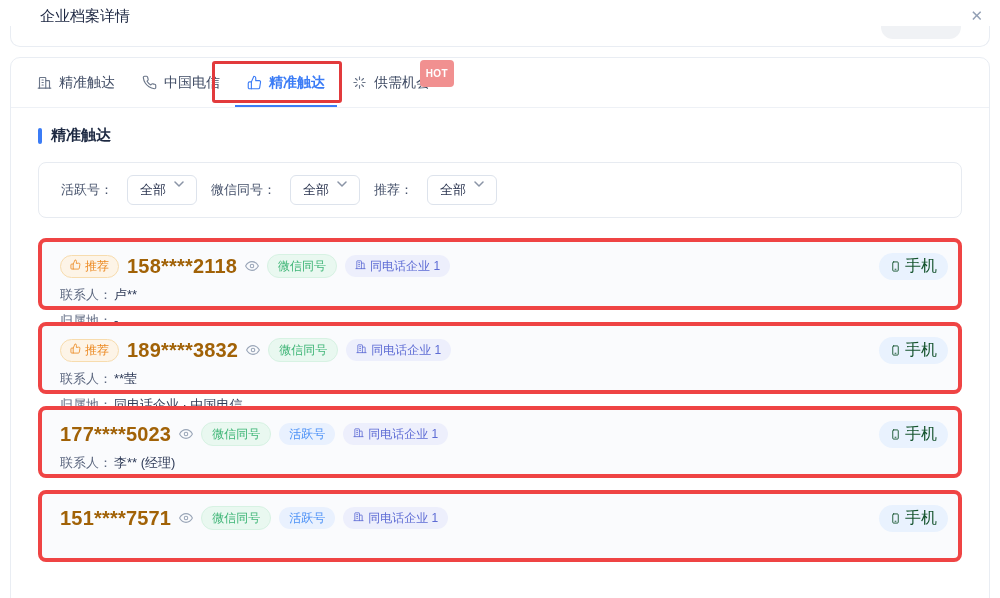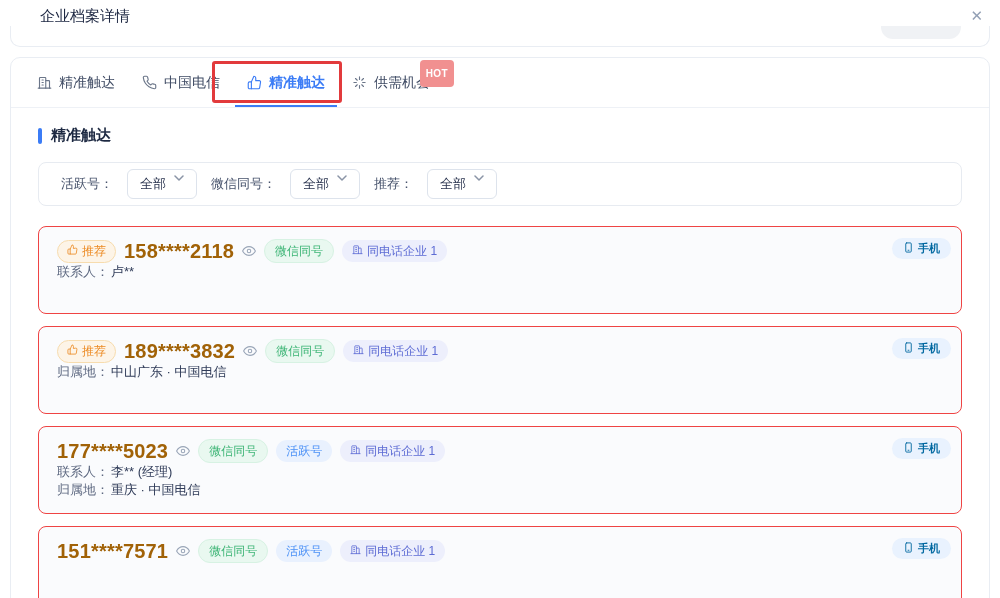--- a/index.html
+++ b/index.html
@@ -36,40 +36,40 @@
   .tab.active .ticon{color:var(--accent);}
   .tab-underline{position:absolute;left:-12px;right:-12px;bottom:0;height:2px;background:var(--accent);}
   .annotation-box{position:absolute;left:-35px;right:-17px;top:3px;height:42px;
     border:3px solid var(--annotation-red);border-radius:3px;pointer-events:none;z-index:6;}
   .hot-badge{position:absolute;top:2px;right:-24px;background:var(--hot-badge);color:#fff;
     font-size:10px;font-weight:700;padding:8px 6px;border-radius:4px;letter-spacing:.4px;}
   .content{padding:0 27px;}
   .section-head{margin-top:18px;display:flex;align-items:center;gap:9px;}
   .section-bar{width:4px;height:16px;border-radius:2px;background:var(--accent);}
   .section-title{font-size:15px;font-weight:700;color:#1d2942;}
-  .filterbox{margin-top:17px;border:1px solid #e7ebf1;border-radius:8px;height:44px;
+  .filterbox{margin-top:17px;border:1px solid #e7ebf1;border-radius:8px;height:56px;
     display:flex;align-items:center;padding:0 22px;gap:14px;}
   .flabel{font-size:13px;color:#46526b;}
   .fselect{display:flex;align-items:flex-start;gap:8px;border:1px solid #dde3ec;border-radius:6px;
     padding:5px 12px;font-size:13px;color:#2b3550;background:#fff;cursor:pointer;}
   .fselect .chev{display:flex;align-items:center;color:#8a94a6;}
   .cards{margin-top:20px;display:flex;flex-direction:column;gap:12px;}
-  .card{position:relative;height:88px;background:#fafbfd;border:1px solid #ef4444;border-radius:8px;padding:12px 18px;}
+  .card{position:relative;height:72px;background:#fafbfd;border:4px solid #ef4444;border-radius:8px;padding:12px 18px;}
   .row1{display:flex;align-items:center;gap:8px;}
   .rec-badge{display:inline-flex;align-items:center;gap:4px;font-size:12px;color:var(--badge-orange);
     background:var(--badge-orange-bg);border:1px solid #f7dcae;border-radius:999px;padding:2px 9px;}
   .phone{font-size:20px;font-weight:700;color:#a16207;letter-spacing:.2px;text-align:center;}
   .eye{display:flex;align-items:center;color:#9aa6b8;cursor:pointer;}
   .pill{font-size:12px;border-radius:999px;padding:2px 10px;display:inline-flex;align-items:center;gap:4px;line-height:1.5;}
   .pill.green{background:var(--tag-green-bg);color:var(--tag-green);border:1px solid #d7f2e3;}
   .pill.blue{background:var(--tag-blue-bg);color:var(--tag-blue);}
   .pill.indigo{background:var(--tag-indigo-bg);color:var(--tag-indigo);}
-  .action-btn{position:absolute;top:11px;right:10px;background:#e9f2fe;color:#0369a1;font-size:11px;
-    padding:3px 11px;border-radius:999px;display:flex;align-items:center;gap:4px;cursor:pointer;font-weight:bold;}
-  .crow{font-size:13px;color:#5d6880;}
+  .action-btn{position:absolute;top:11px;right:10px;background:#e9f2fe;color:#14532d;font-size:16px;
+    padding:3px 11px;border-radius:999px;display:flex;align-items:center;gap:4px;cursor:pointer;}
+  .crow{margin-top:8px;font-size:13px;color:#5d6880;}
   .cval{color:#2f3b58;font-weight:500;margin-left:2px;}
 </style>
 </head>
 <body>
 
 <div class="modal-title">企业档案详情</div>
 <div class="close-btn">✕</div>
 
 <div class="prev-card">
   <div class="prev-pill"></div>
@@ -175,20 +175,21 @@
               <span><svg width="11" height="11" viewBox="0 0 24 24" fill="none" stroke="currentColor" stroke-width="1.8" stroke-linecap="round" stroke-linejoin="round">
                   <path d="M4 21V5a1 1 0 0 1 1-1h8a1 1 0 0 1 1 1v16"></path>
                   <path d="M14 9h5a1 1 0 0 1 1 1v11"></path>
                   <path d="M2 21h20"></path>
                   <path d="M8 8h2M8 12h2M8 16h2"></path>
                 </svg></span>
               <span>同电话企业 1</span>
             </span>
           </div>
           <div class="crow"><span>联系人：</span><span class="cval">卢**</span></div>
+          <div class="crow"><span>归属地：</span><span class="cval">-</span></div>
           <div class="action-btn">
             <span><svg width="11" height="11" viewBox="0 0 24 24" fill="none" stroke="currentColor" stroke-width="2" stroke-linecap="round">
                 <rect x="6" y="2" width="12" height="20" rx="2"></rect>
                 <path d="M11 18h2"></path>
               </svg></span>
             <span>手机</span>
           </div>
         </div>
         <div class="card">
           <div class="row1">
@@ -212,21 +213,22 @@
             <span class="pill indigo">
               <span><svg width="11" height="11" viewBox="0 0 24 24" fill="none" stroke="currentColor" stroke-width="1.8" stroke-linecap="round" stroke-linejoin="round">
                   <path d="M4 21V5a1 1 0 0 1 1-1h8a1 1 0 0 1 1 1v16"></path>
                   <path d="M14 9h5a1 1 0 0 1 1 1v11"></path>
                   <path d="M2 21h20"></path>
                   <path d="M8 8h2M8 12h2M8 16h2"></path>
                 </svg></span>
               <span>同电话企业 1</span>
             </span>
           </div>
-          <div class="crow"><span>归属地：</span><span class="cval">中山广东 · 中国电信</span></div>
+          <div class="crow"><span>联系人：</span><span class="cval">**莹</span></div>
+          <div class="crow"><span>归属地：</span><span class="cval">同电话企业 · 中国电信</span></div>
           <div class="action-btn">
             <span><svg width="11" height="11" viewBox="0 0 24 24" fill="none" stroke="currentColor" stroke-width="2" stroke-linecap="round">
                 <rect x="6" y="2" width="12" height="20" rx="2"></rect>
                 <path d="M11 18h2"></path>
               </svg></span>
             <span>手机</span>
           </div>
         </div>
         <div class="card">
           <div class="row1">
@@ -247,21 +249,20 @@
               <span><svg width="11" height="11" viewBox="0 0 24 24" fill="none" stroke="currentColor" stroke-width="1.8" stroke-linecap="round" stroke-linejoin="round">
                   <path d="M4 21V5a1 1 0 0 1 1-1h8a1 1 0 0 1 1 1v16"></path>
                   <path d="M14 9h5a1 1 0 0 1 1 1v11"></path>
                   <path d="M2 21h20"></path>
                   <path d="M8 8h2M8 12h2M8 16h2"></path>
                 </svg></span>
               <span>同电话企业 1</span>
             </span>
           </div>
           <div class="crow"><span>联系人：</span><span class="cval">李** (经理)</span></div>
-          <div class="crow"><span>归属地：</span><span class="cval">重庆 · 中国电信</span></div>
           <div class="action-btn">
             <span><svg width="11" height="11" viewBox="0 0 24 24" fill="none" stroke="currentColor" stroke-width="2" stroke-linecap="round">
                 <rect x="6" y="2" width="12" height="20" rx="2"></rect>
                 <path d="M11 18h2"></path>
               </svg></span>
             <span>手机</span>
           </div>
         </div>
         <div class="card">
           <div class="row1">

